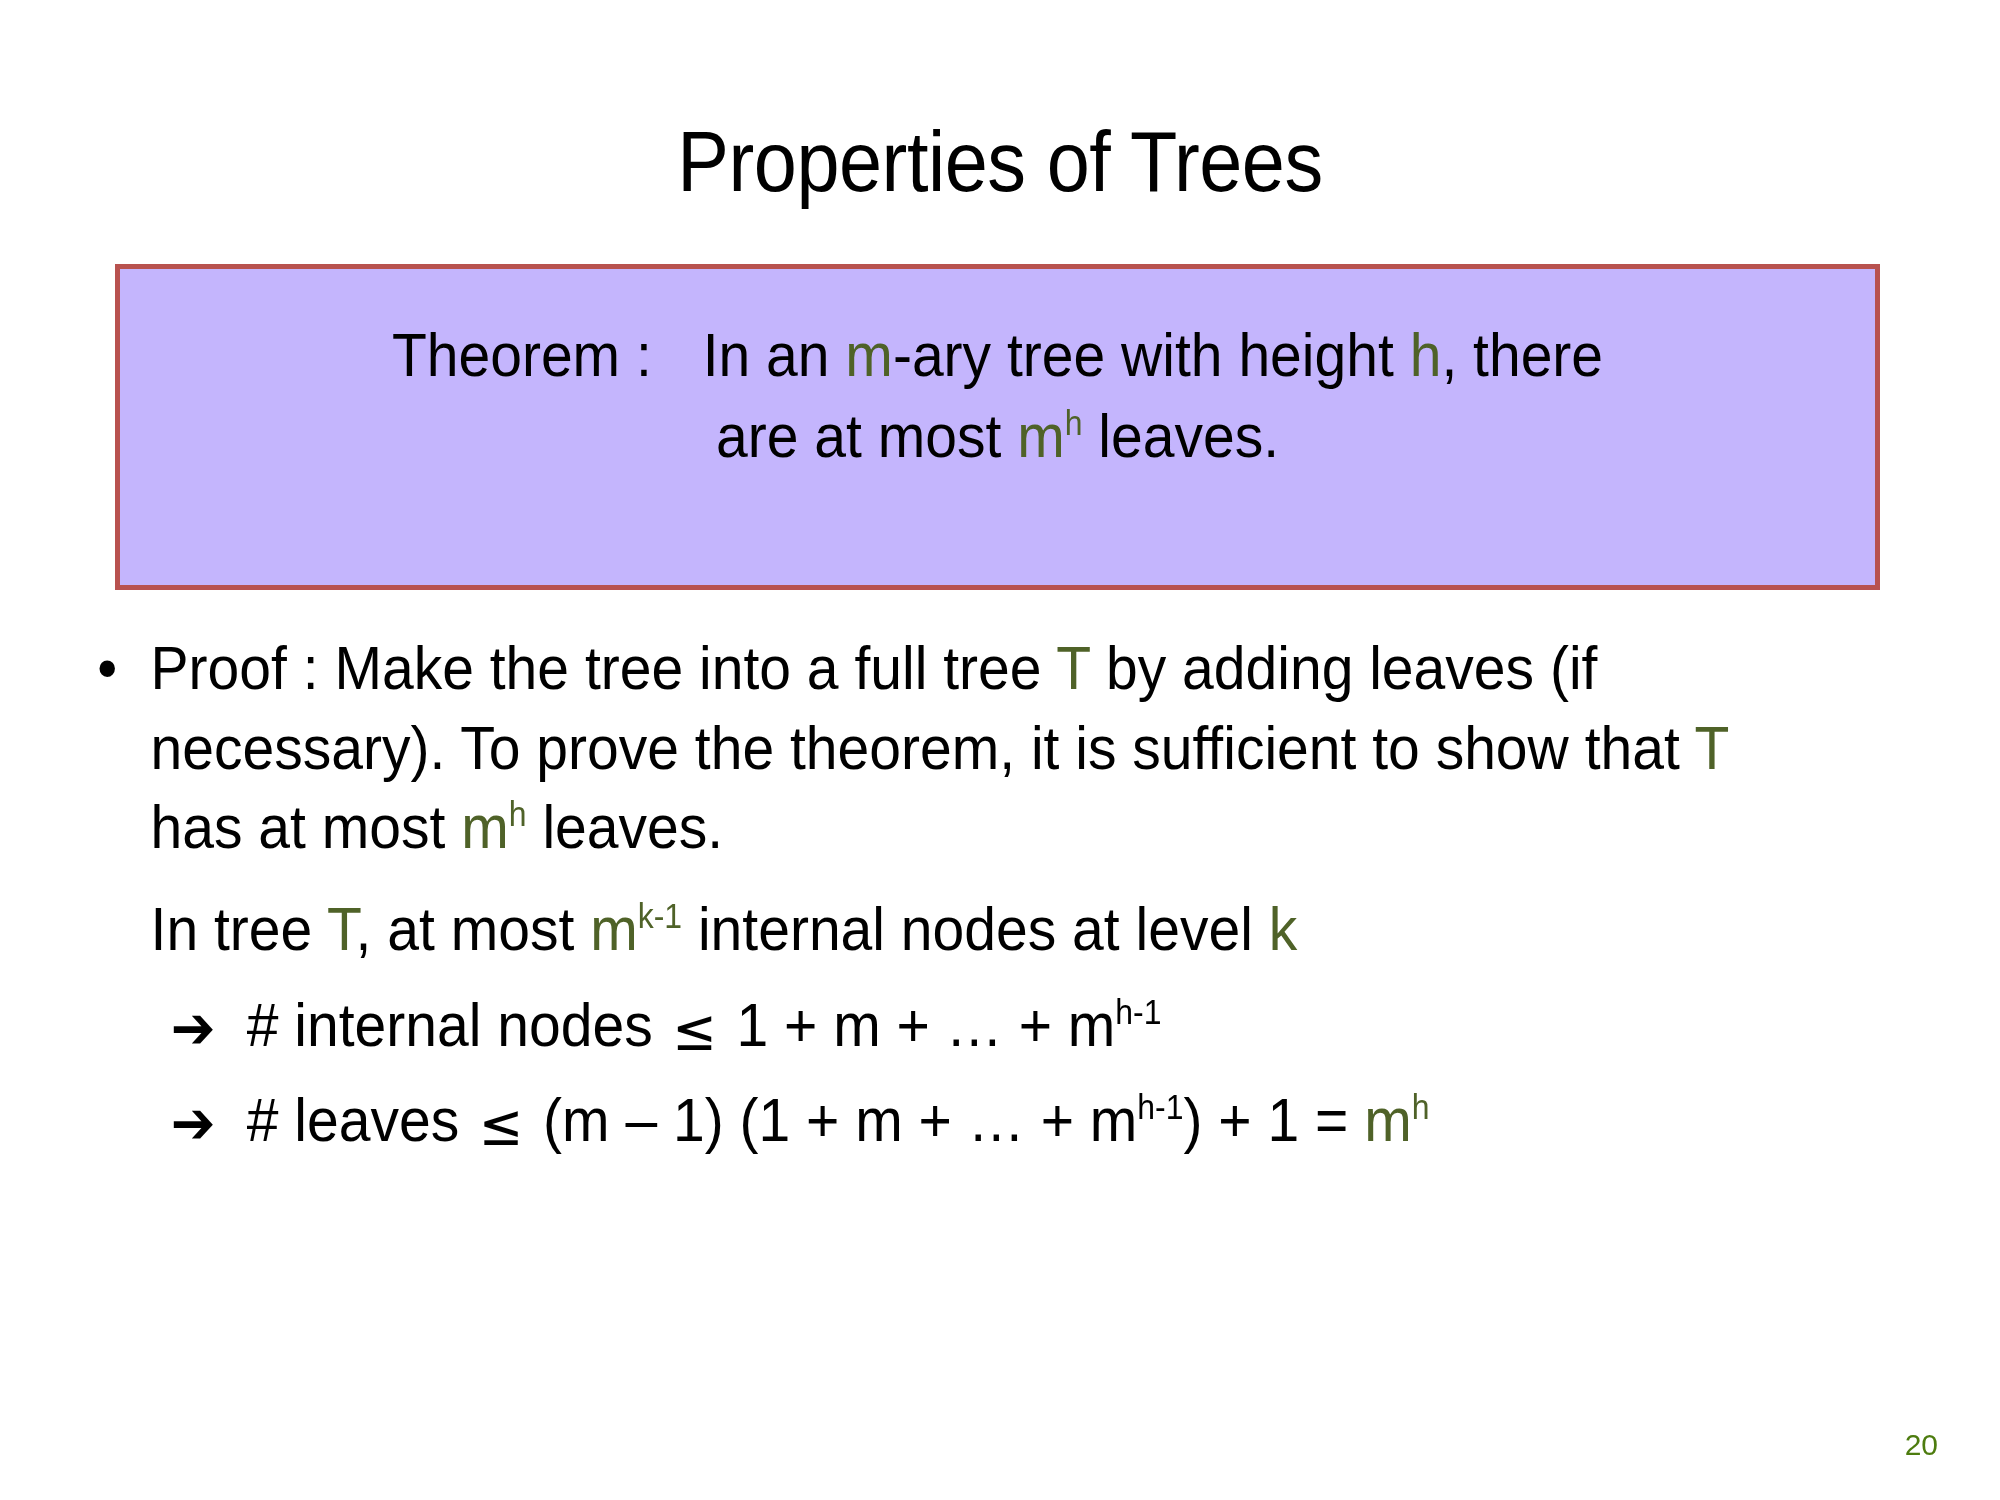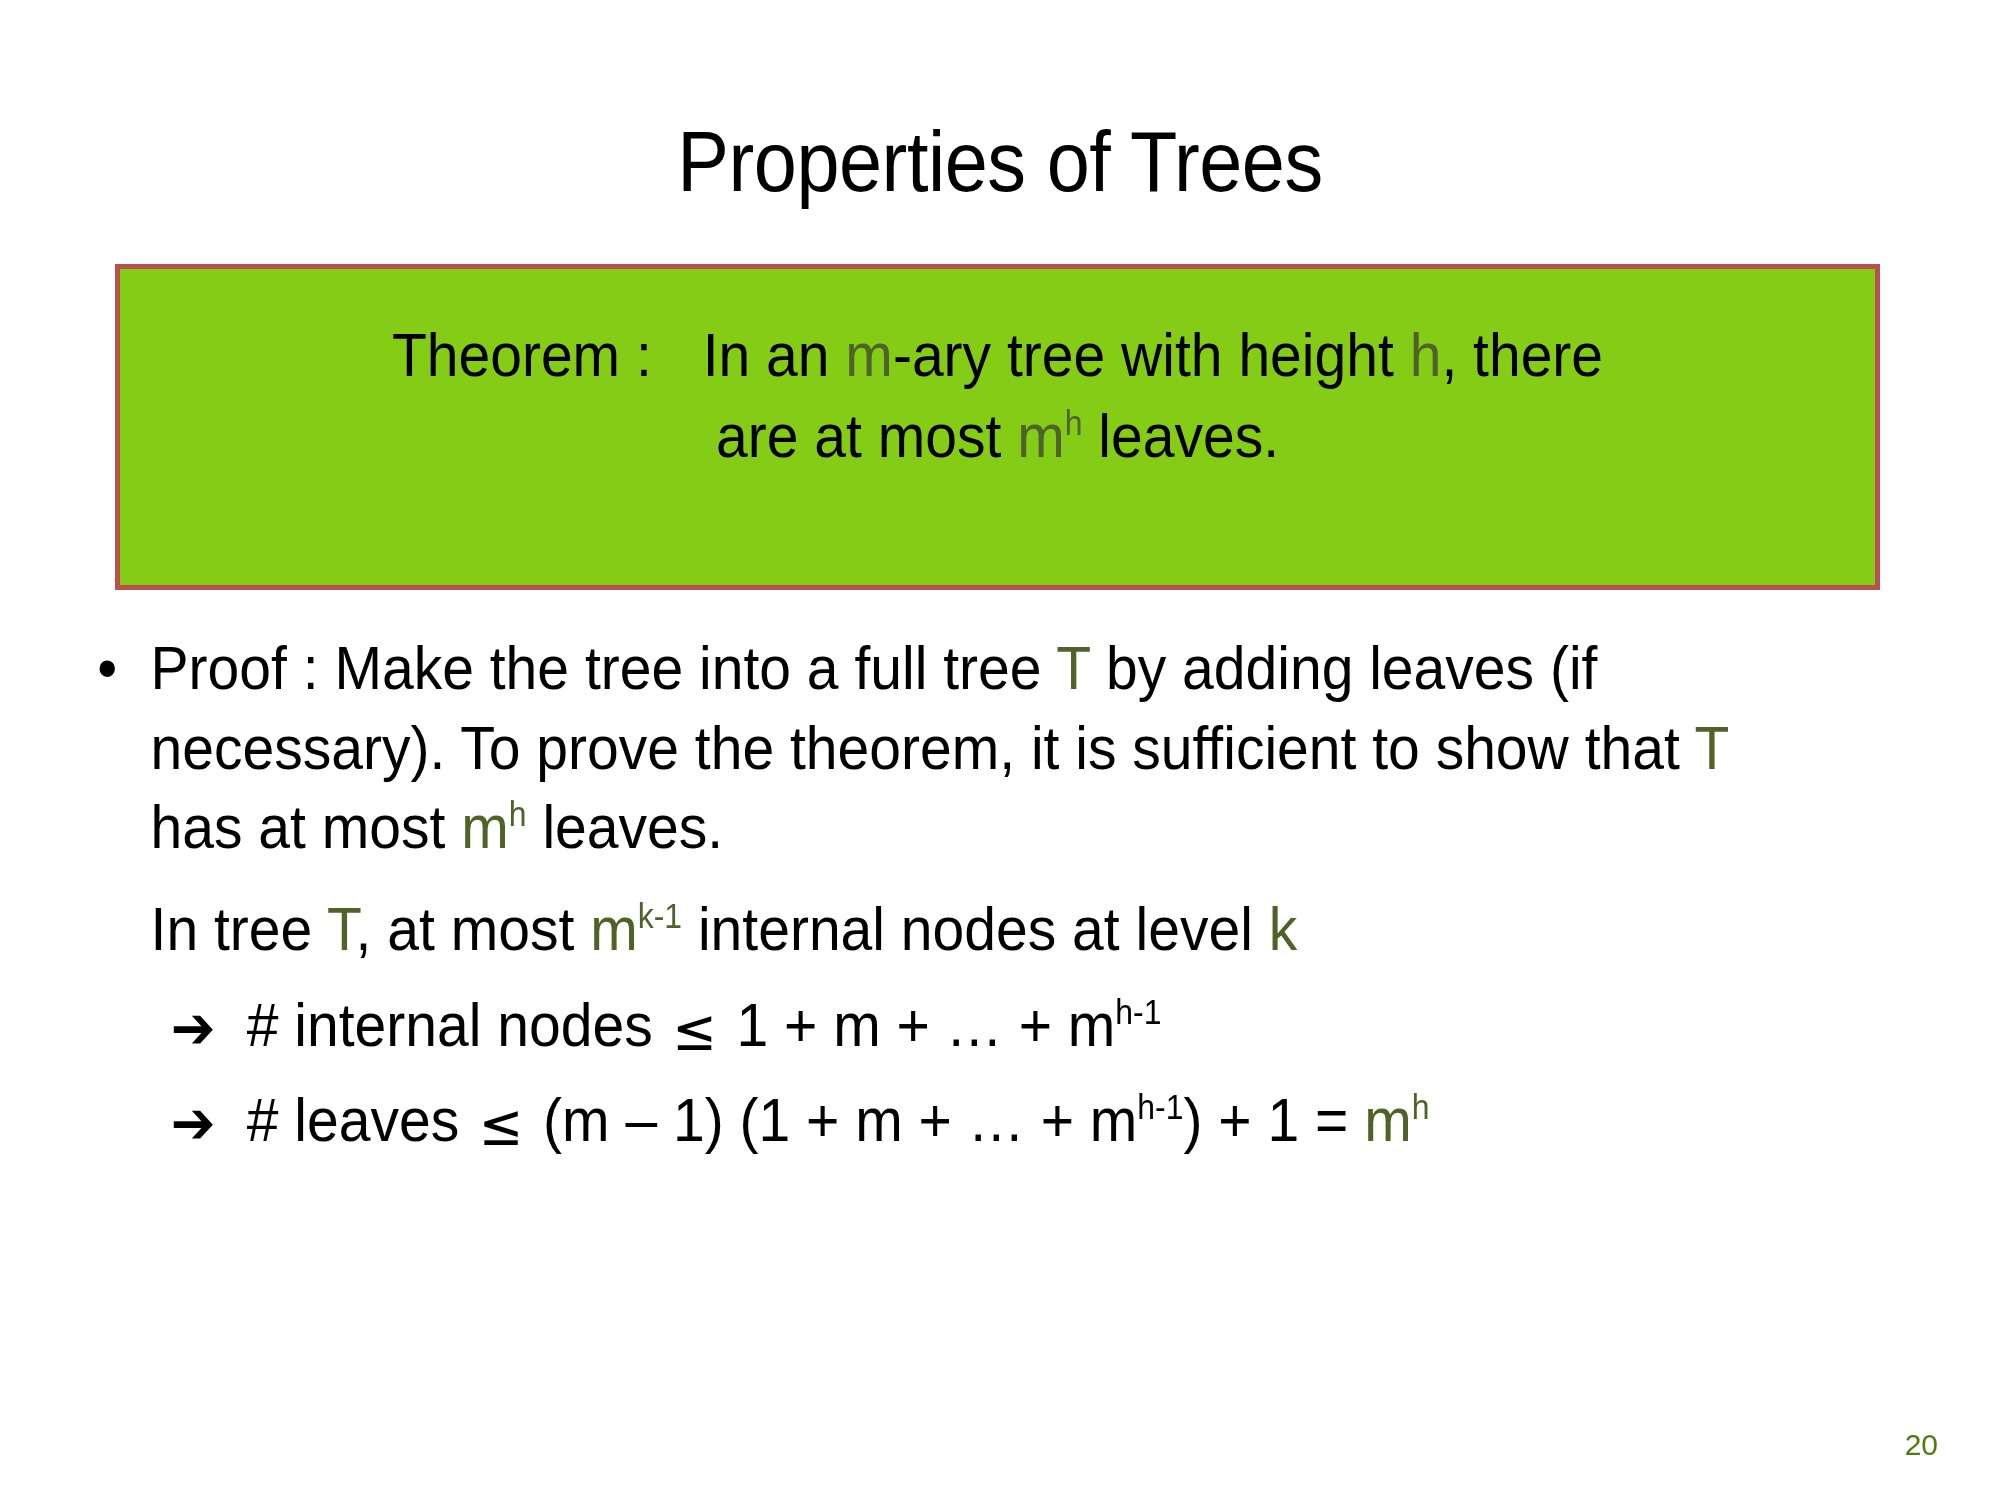--- a/index.html
+++ b/index.html
@@ -39,21 +39,21 @@
 
   
   .theorem-box {
     position: absolute;
     left: 115px;
     top: 264px;
     width: 1765px;
     height: 326px;
     box-sizing: border-box;
     border: 5px solid #B8524F;
-    background: #84cc16;
+    background: #c4b5fd;
   }
   .theorem-text {
     position: absolute;
     left: 0;
     top: 46px;
     width: 100%;
     text-align: center;
     font-family: "Liberation Sans", sans-serif;
     font-size: 62px;
     line-height: 1.30;

